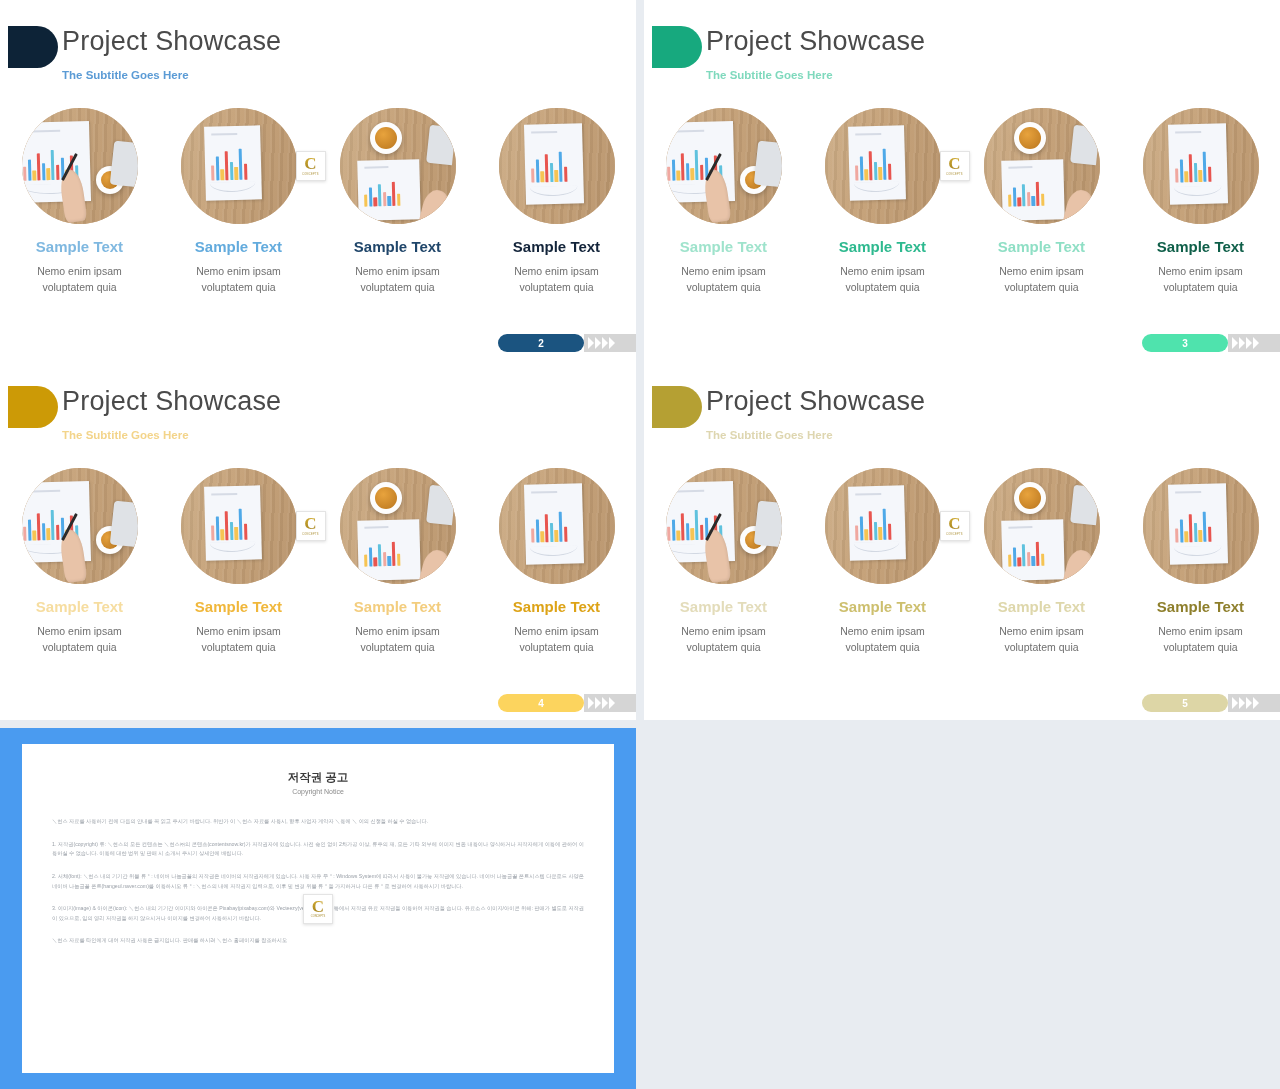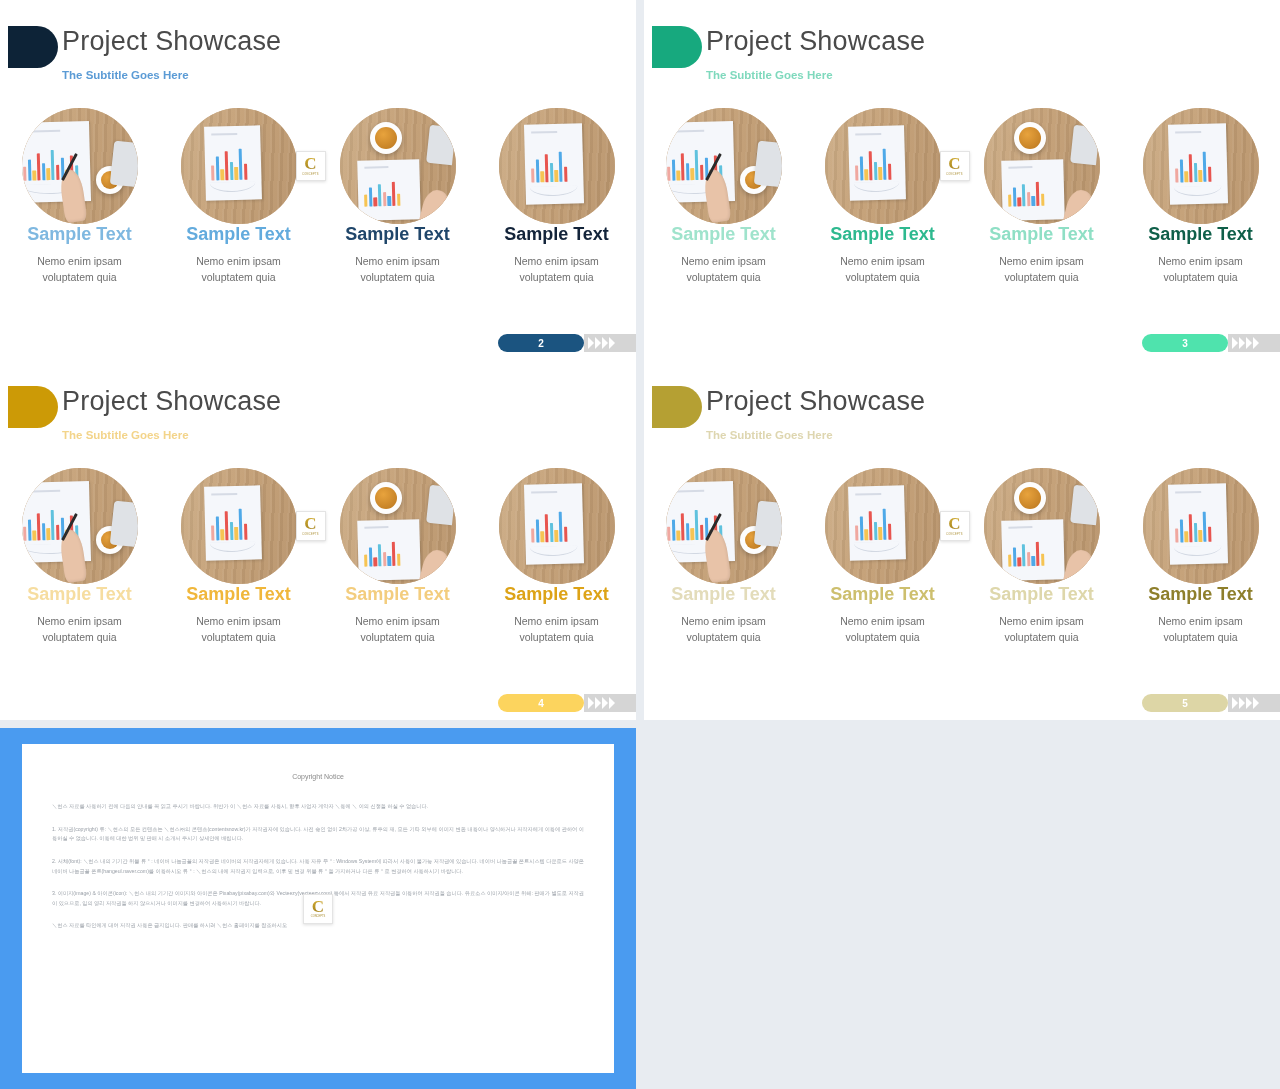--- a/index.html
+++ b/index.html
@@ -128,21 +128,21 @@
   }
   .badge .c {
     font-family: "Liberation Serif", serif;
     font-size: 17px; font-weight: 700; line-height: .95;
     background: linear-gradient(180deg,#d4af37,#9c7a18);
     -webkit-background-clip: text; background-clip: text;
     color: transparent;
   }
   .badge .sub { font-size: 2.6px; color: #a98c2e; letter-spacing: .3px; }
 
-  .lbl { font-size: 18px; font-weight: 700; }
+  .lbl { margin-top: 14px; font-size: 15px; font-weight: 700; }
   .desc {
     margin-top: 8px; font-size: 10.5px; color: #6f6f6f;
     line-height: 1.55;
   }
 
   
   .footer {
     position: absolute; left: 0; bottom: 8px; width: 100%;
     display: flex; justify-content: flex-end; align-items: center;
   }
@@ -717,20 +717,21 @@
           <span></span>
           <span></span>
           <span></span>
           <span></span>
         </div>
     </div>
   </div>
 
   <div class="copy-slide">
     <div class="copy-inner">
+      <div class="cp-title">저작권 공고</div>
       <div class="cp-sub">Copyright Notice</div>
       <div class="cp-body">
         <p class="cp-p">＼현스 자료를 사용하기 전에 다음의 안내를 꼭 읽고 주시기 바랍니다. 위반가 이 ＼현스 자료를 사용시, 향후 사업자 계약자 ＼용에 ＼ 이의 신청을 하실 수 없습니다.</p>
         <p class="cp-p">1. 저작권(copyright) 류: ＼현스의 모든 컨텐츠는 ＼현스㈜의 콘텐츠(contentsnow.kr)가 저작권자에 있습니다. 사전 승인 없이 2차가공 이상, 류주의 재, 모든 기타 외부에 이미지 변환 내용이나 양식하거나 저작자에게 이용에 관하여 이용하실 수 없습니다. 이용에 대한 범위 및 판매 시 소개서 주시기 상세안에 배립니다.</p>
         <p class="cp-p">2. 서체(font): ＼현스 내의 기기간 위블 류＂: 네이버 나눔글꼴의 저작권은 네이버의 저작권자에게 있습니다. 사용 자유 무＂: Windows System에 따라서 사용이 불가능 저작권에 있습니다. 네이버 나눔글꼴 폰트시스템 다운로드 사양은 네이버 나눔글꼴 폰트(hangeul.naver.com)를 이용하시오 류＂: ＼현스의 내에 저작권지 입력으로, 이후 및 변경 위블 류＂을 가지하거나 다른 류＂로 변경하여 사용하시기 바랍니다.</p>
         <p class="cp-p">3. 이미지(image) &amp; 아이콘(icon): ＼현스 내의 기기간 이미지와 아이콘은 Pixabay(pixabay.com)와 Vecteezy(vecteezy.com) 등에서 저작권 유료 저작권을 이용하여 저작권을 습니다. 유료소스 이미지/아이콘 위해: 판매가 별도로 저작권이 있으므로, 임의 영리 저작권을 하지 않으시거나 이미지를 변경하여 사용하시기 바랍니다.</p>
         <p class="cp-p">＼현스 자료를 타인에게 대여 저작권 사용은 금지입니다. 판매를 하시려 ＼현스 홈페이지를 참조하시오</p>
       </div>
       <div class="cp-logo">
         <span class="c">C</span>

